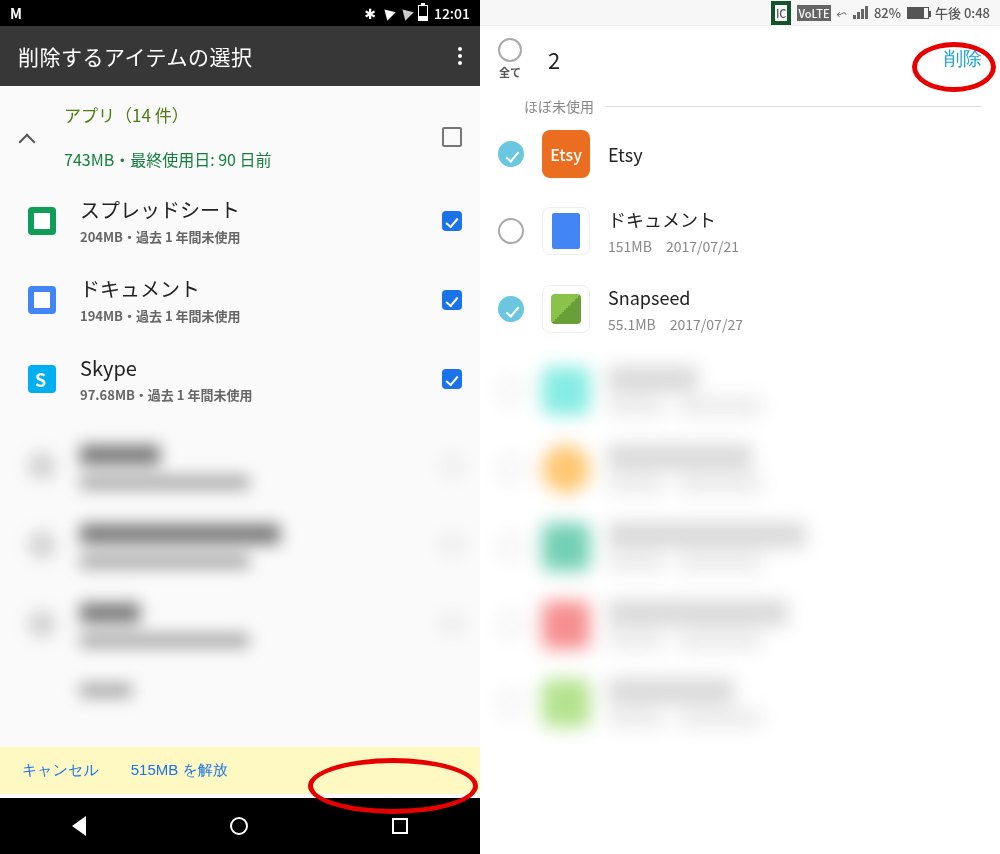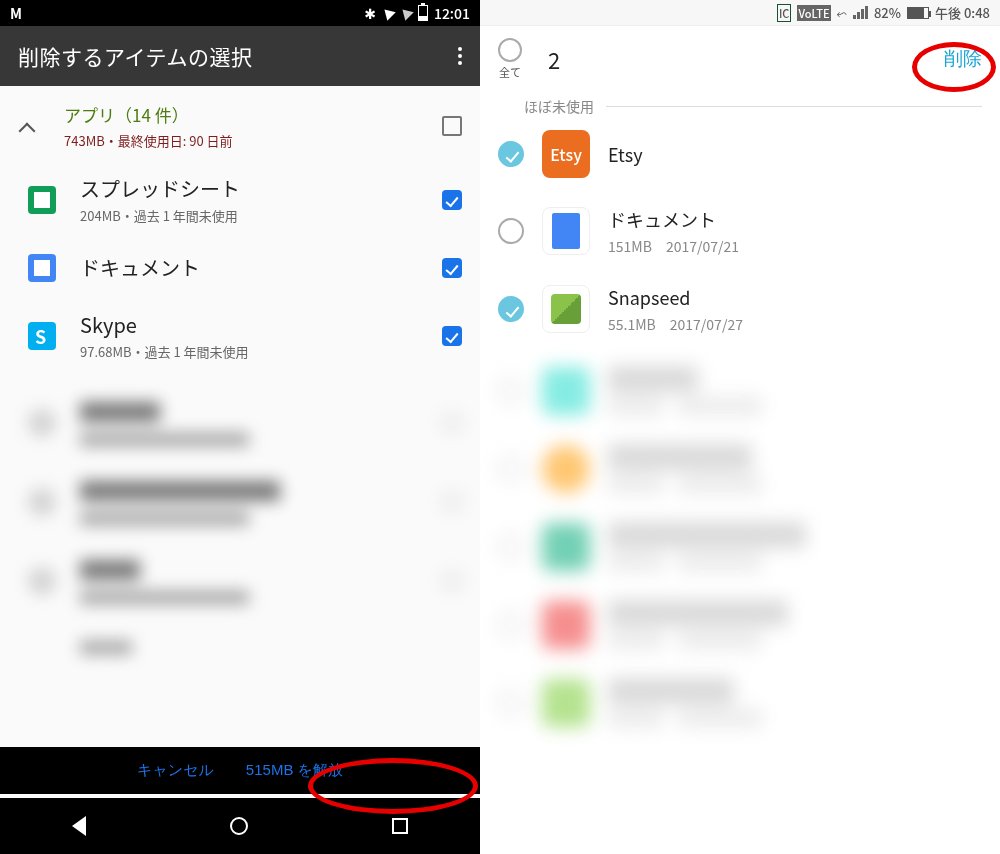--- a/index.html
+++ b/index.html
@@ -22,69 +22,69 @@
   .appbar-dark .dots { margin-left:auto; display:flex; flex-direction:column; gap:3px; }
   .appbar-dark .dots span { width:4px;height:4px;border-radius:50%;background:#fff; }
 
   .left-body { flex:1; overflow:hidden; position:relative; background:#fafafa; }
 
   .header-row { display:flex; align-items:center; padding:16px 18px 10px 18px; }
   .chev-up { width:18px;height:18px; position:relative; margin-top:4px;}
   .chev-up::before{content:"";position:absolute;left:3px;top:6px;width:10px;height:10px;border-left:2px solid #555;border-top:2px solid #555;transform:rotate(45deg);}
   .header-text { margin-left:28px; flex:1; }
   .header-text .t1 { font-size:17px; color:#4d7c0f; }
-  .header-text .t2 { font-size:13px; color:#7f1d1d; margin-top:4px; }
+  .header-text .t2 { font-size:16px; color:#15803d; margin-top:20px; }
   .header-cb { width:20px;height:20px;border:2px solid #777;border-radius:2px; }
 
   .list { padding-left:80px; }
   .row { display:flex; align-items:center; padding:14px 18px 14px 0; position:relative; }
   .row .icon { position:absolute; left:-52px; width:28px;height:28px; border-radius:4px; }
   .ic-sheets{background:#0f9d58;}
   .ic-sheets::after{content:"";position:absolute;top:6px;left:6px;width:16px;height:16px;background:#fff;}
   .ic-docs{background:#4285f4;}
   .ic-docs::after{content:"";position:absolute;top:6px;left:6px;width:16px;height:16px;background:#fff;}
   .ic-skype{background:#00aff0;border-radius:50%;}
   .ic-skype::after{content:"S";position:absolute;color:#fff;font-weight:bold;font-size:18px;left:7px;top:1px;}
   .row .txt { flex:1; }
   .row .t1 { font-size:20px; color:#222; }
-  .row .t2 { font-size:13px; color:#666; margin-top:3px; }
+  .row .t2 { font-size:13px; color:#666; margin-top:3px;font-weight:bold; }
   .cb-checked { width:20px;height:20px;border-radius:4px;background:#1a73e8; position:relative; }
   .cb-checked::after{content:"";position:absolute;left:4px;top:7px;width:10px;height:5px;border-left:2px solid #fff;border-bottom:2px solid #fff;transform:rotate(-50deg);}
 
   .blur-zone-left { filter: blur(8px); opacity:0.6; margin-top:8px;}
   .blur-zone-left .row .icon{background:#bbb;border-radius:50%;}
   .blur-zone-left .cb{width:20px;height:20px;border:2px solid #aaa;border-radius:50%;}
 
-  .bottom-actions { position:absolute; bottom:60px; left:0; right:0; display:flex; justify-content:center; gap:32px; padding:14px 22px; background:#000000; }
+  .bottom-actions { position:absolute; bottom:60px; left:0; right:0; display:flex; justify-content:flex-start; gap:32px; padding:14px 22px; background:#fef9c3; }
   .bottom-actions button { background:none;border:none; color:#1a73e8; font-size:15px; font-weight:500; cursor:pointer;}
 
   .nav-dark { position:absolute;bottom:0;left:0;right:0; background:#000; height:56px; display:flex; align-items:center; justify-content:space-around; }
   .nav-dark .nback{width:0;height:0;border-top:10px solid transparent;border-bottom:10px solid transparent;border-right:14px solid #fff;}
   .nav-dark .nhome{width:18px;height:18px;border:2px solid #fff;border-radius:50%;}
   .nav-dark .nrec{width:16px;height:16px;border:2px solid #fff;}
 
   .ellipse-left { position:absolute; border:5px solid #e60000; border-radius:50%; width:170px; height:56px; bottom:40px; right:2px; pointer-events:none; }
 
   
   .status-light { background:#f7f7f7; color:#555; height:26px; display:flex; align-items:center; justify-content:flex-end; gap:6px; padding:0 10px; font-size:13px; font-weight:500; border-bottom:0.5px solid #eee;}
-  .status-light .ic{font-size:11px;border:1px solid #14532d;padding:0 1px;}
+  .status-light .ic{font-size:11px;border:4px solid #14532d;padding:0 1px;}
   .status-light .sig{display:flex;align-items:flex-end;gap:1px;}
   .status-light .sig span{width:3px;background:#666;}
   .status-light .sig span:nth-child(1){height:4px;}
   .status-light .sig span:nth-child(2){height:7px;}
   .status-light .sig span:nth-child(3){height:10px;}
   .status-light .sig span:nth-child(4){height:13px;}
   .status-light .batr{width:22px;height:12px;border:1px solid #555;position:relative;}
   .status-light .batr::before{content:"";position:absolute;right:-3px;top:3px;width:2px;height:6px;background:#555;}
   .status-light .batr::after{content:"";position:absolute;left:0;top:0;width:82%;height:100%;background:#555;}
 
   .appbar-light { height:66px; display:flex; align-items:center; padding:0 18px; background:#fff; }
   .sel-all { display:flex;flex-direction:column;align-items:center; }
   .ring { width:24px;height:24px;border:2px solid #aaa;border-radius:50%; }
-  .sel-all .lbl { font-size:11px;color:#555;margin-top:2px; }
+  .sel-all .lbl { font-size:11px;color:#555;margin-top:2px;font-weight:bold; }
   .count { font-size:22px; color:#222; margin-left:26px; font-weight:400; }
   .delbtn { margin-left:auto; color:#19a4d4; font-size:19px; font-weight:500; background:none;border:none; cursor:pointer;}
 
   .section-hdr { display:flex;align-items:center; padding:4px 18px 0 44px; }
   .section-hdr .lbl{ color:#888;font-size:14px; }
   .section-hdr .line{ flex:1;height:1px;background:#ddd;margin-left:12px;}
 
   .rrow { display:flex; align-items:center; padding:14px 18px; }
   .rrow .ring2{width:26px;height:26px;border:2px solid #aaa;border-radius:50%;flex-shrink:0;}
   .rrow .ring2.checked{background:#6bc7e0;border-color:#6bc7e0;position:relative;}
@@ -149,20 +149,21 @@
             <div class="t1">スプレッドシート</div>
             <div class="t2">204MB・過去 1 年間未使用</div>
           </div>
           <span class="cb-checked"></span>
         </div>
 
         <div class="row">
           <span class="icon ic-docs"></span>
           <div class="txt">
             <div class="t1">ドキュメント</div>
+            <div class="t2">194MB・過去 1 年間未使用</div>
           </div>
           <span class="cb-checked"></span>
         </div>
 
         <div class="row">
           <span class="icon ic-skype"></span>
           <div class="txt">
             <div class="t1">Skype</div>
             <div class="t2">97.68MB・過去 1 年間未使用</div>
           </div>

